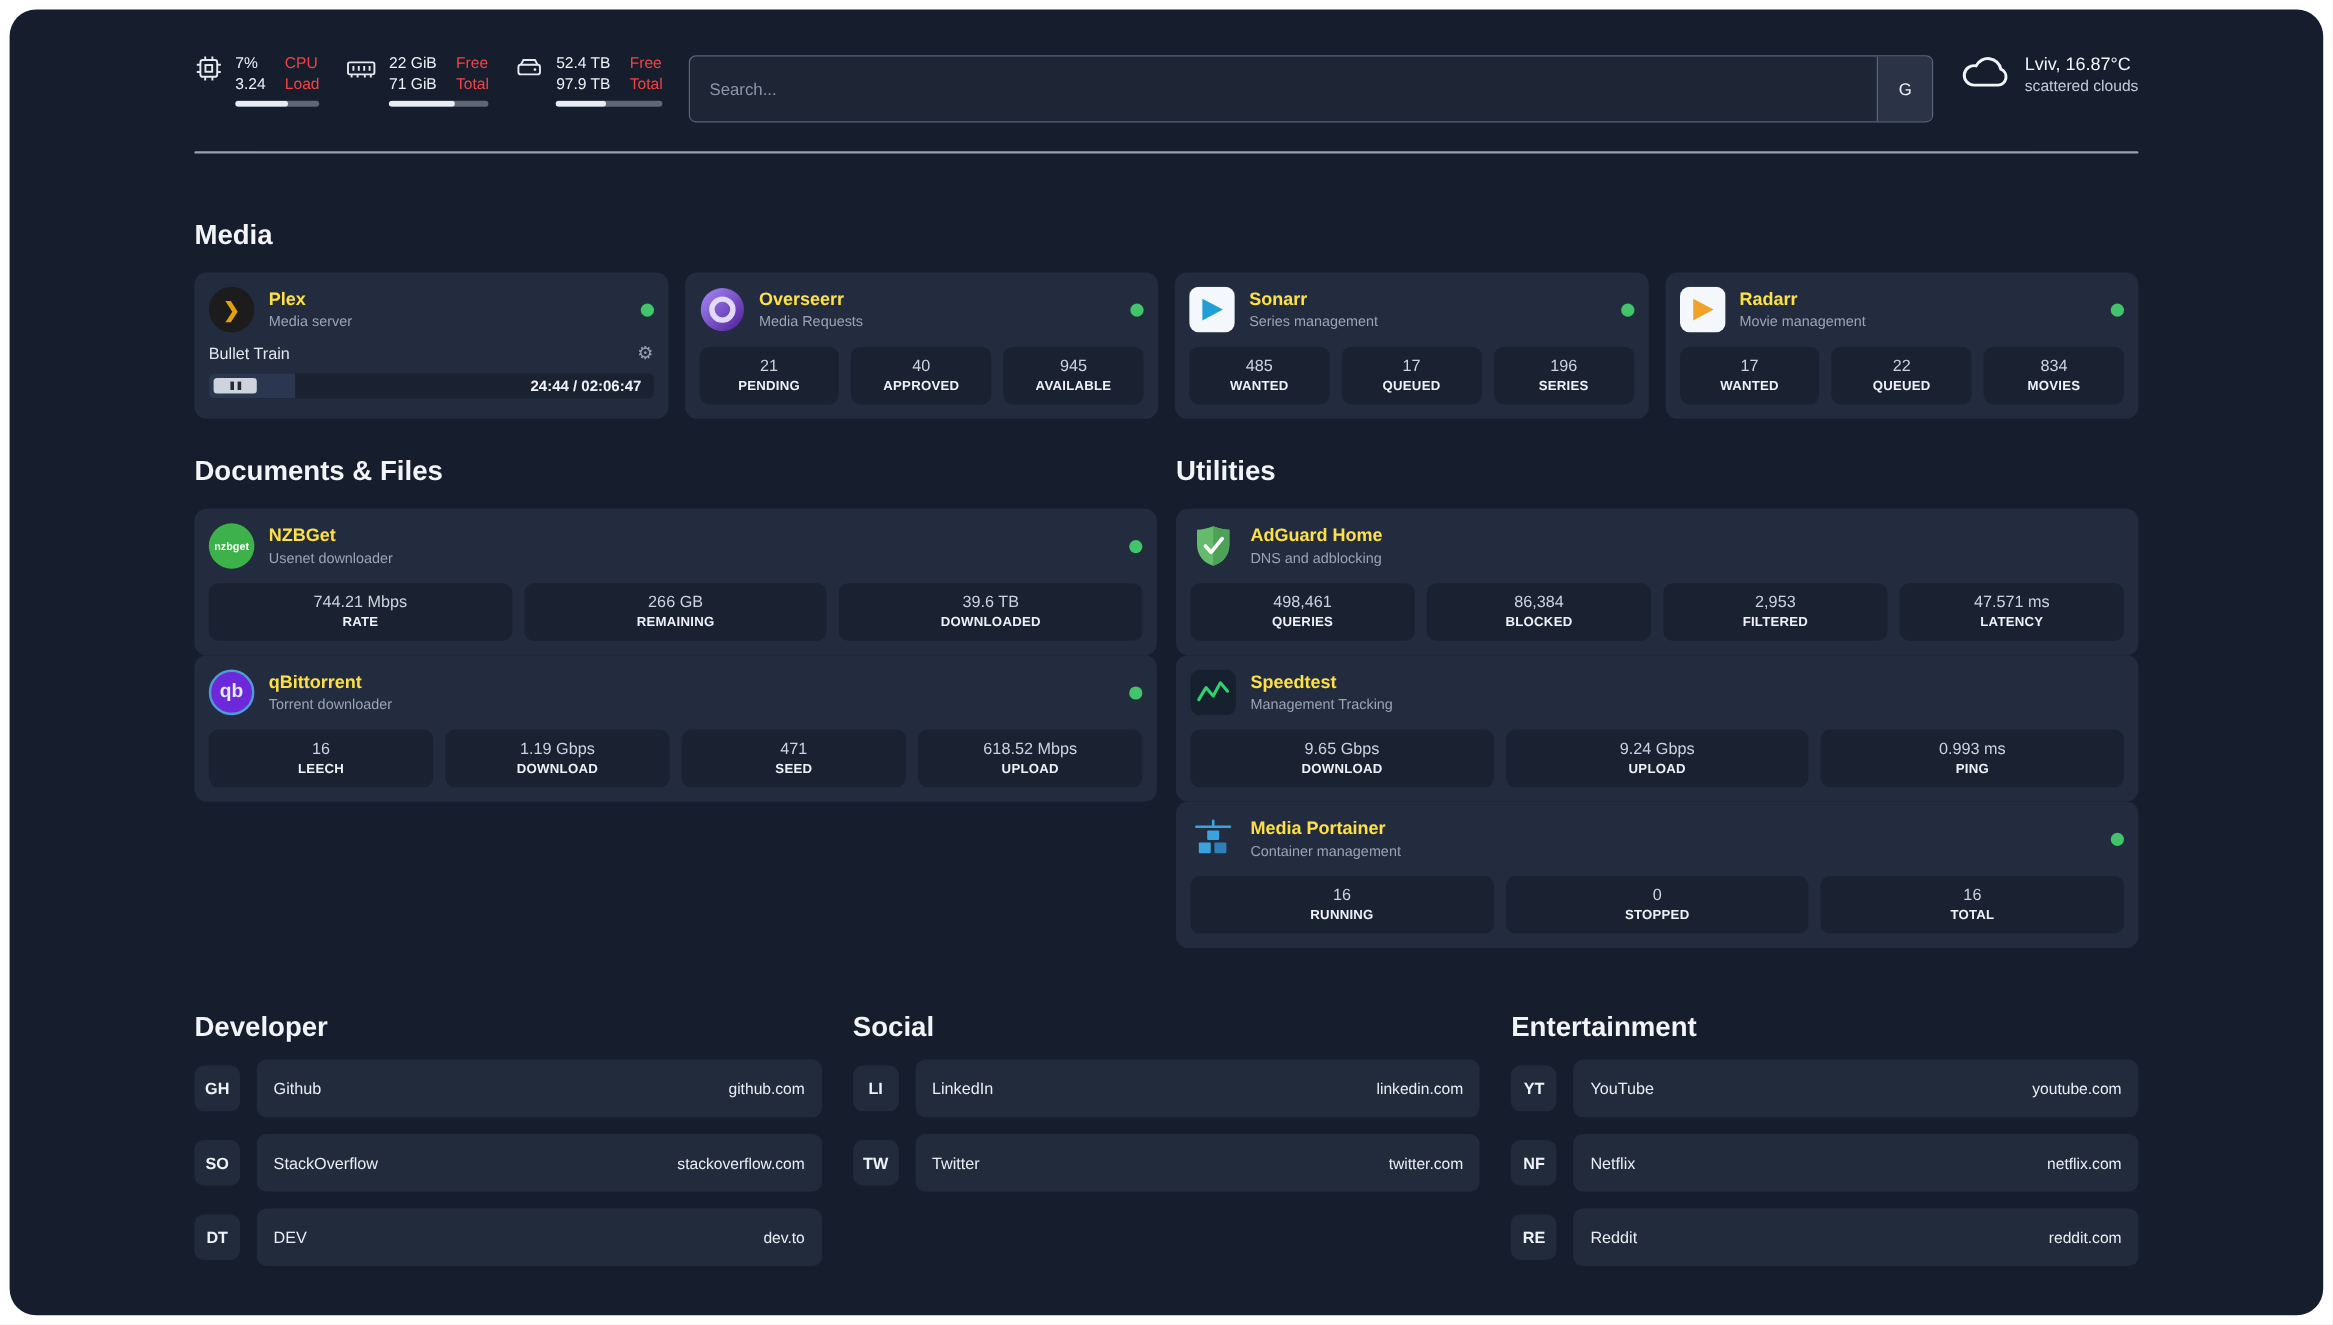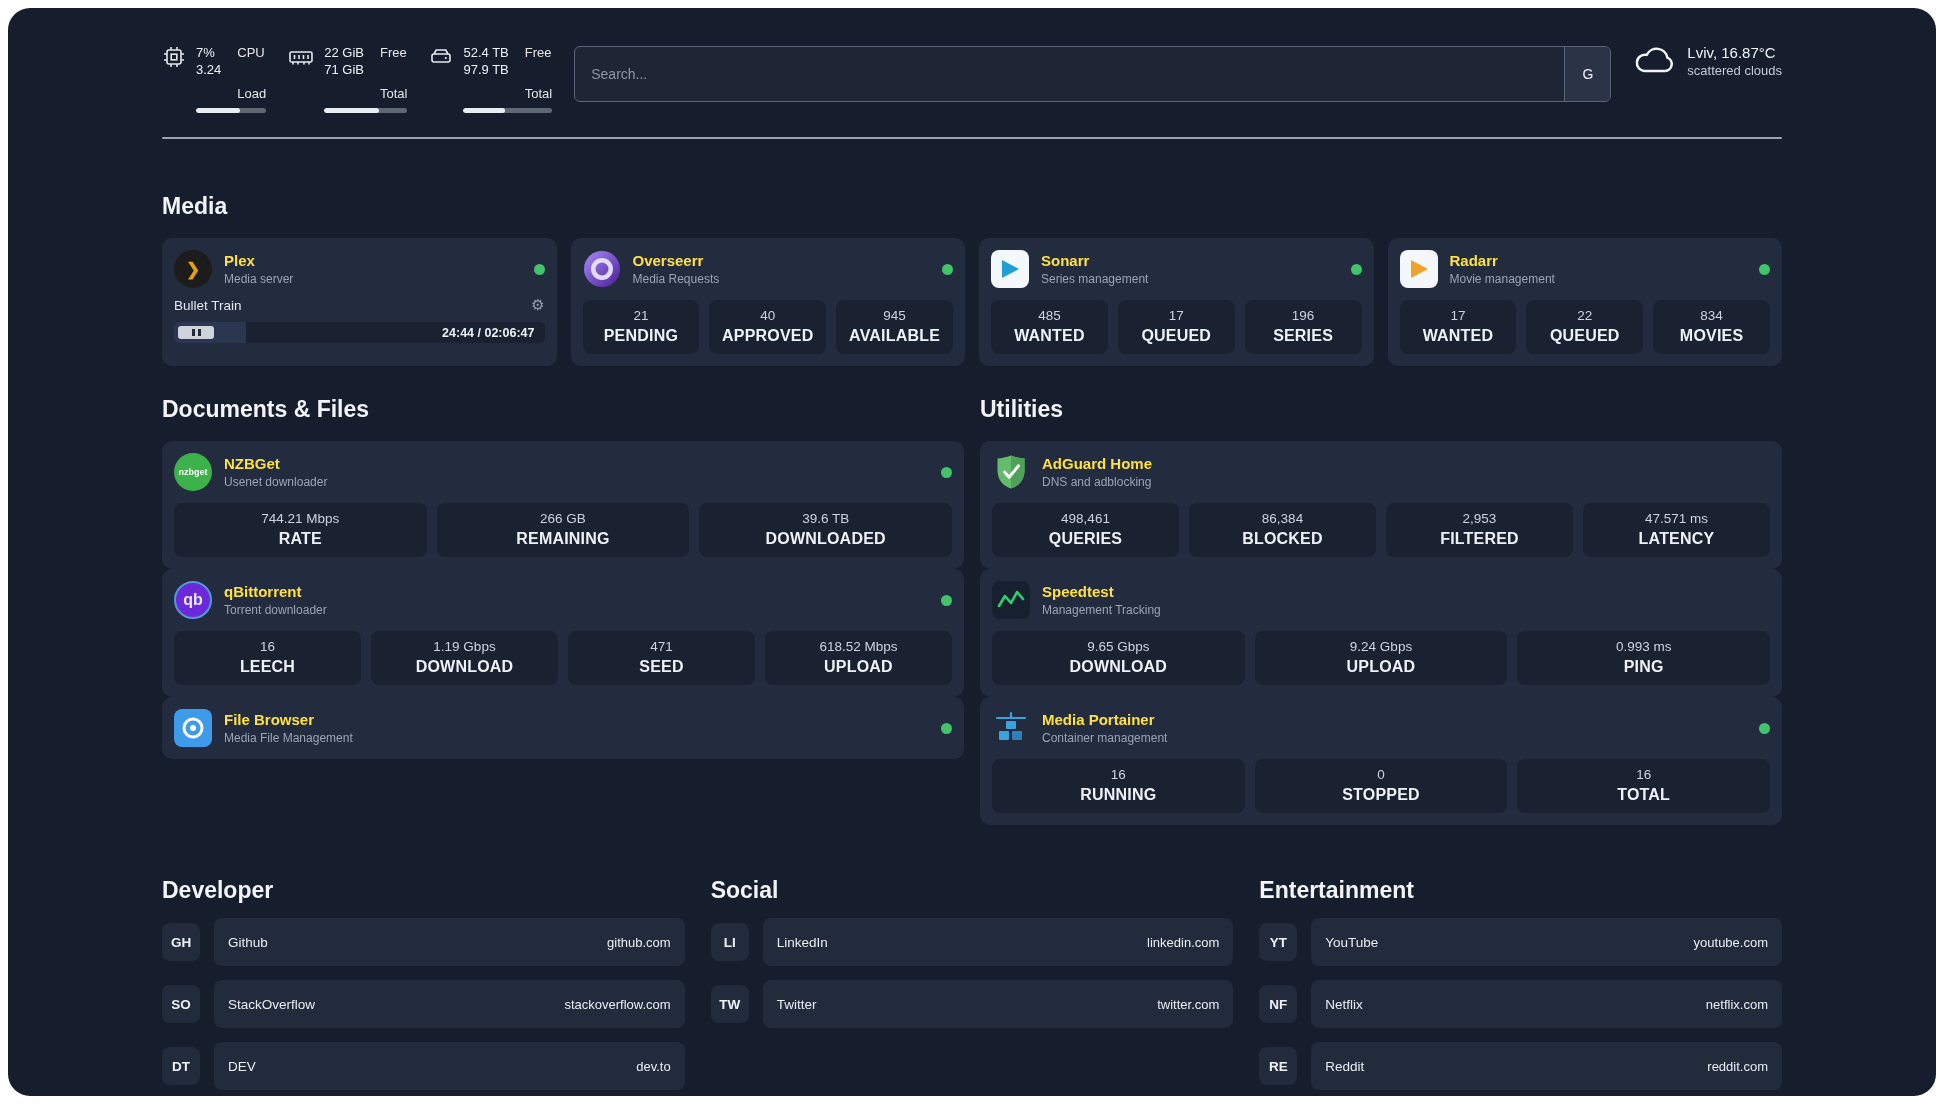--- a/index.html
+++ b/index.html
@@ -7,21 +7,21 @@
   .frame { position:absolute; top:8px; left:8px; right:8px; bottom:8px; background:#161e2e; border-radius:22px; overflow:hidden; }
   .content { width:1620px; margin:0 auto; }
 
   
   .topbar { display:flex; align-items:flex-start; gap:22px; padding-top:36px; }
   .monitor { display:flex; gap:10px; color:#e2e6ed; flex:none; }
   .micon { margin-top:1px; display:block; }
   .mcols { display:flex; gap:16px; }
   .mcol { display:flex; flex-direction:column; font-size:13px; line-height:17px; }
   .mcol.vals { color:#eef1f6; }
-  .mcol.labs { color:#e5e5e5;gap:24px; }
+  .mcol.labs { color:#ef4444; }
   .mbar { height:5px; border-radius:3px; background:rgba(185,192,204,.45); margin-top:6px; overflow:hidden; }
   .mfill { height:100%; background:#e9edf3; border-radius:3px; width:0; }
 
   .searchbox { flex:1; height:56px; margin-top:2px; background:#1e2636; border:1px solid #5a6478; border-radius:6px; display:flex; overflow:hidden; }
   .search-input { flex:1; background:transparent; border:none; outline:none; color:#d6dbe4; font-size:14px; padding:0 16px; font-family:"Liberation Sans", sans-serif; }
   .search-input::placeholder { color:#8d96a6; }
   .search-g { width:46px; background:#2b3447; border-left:1px solid #5a6478; display:grid; place-items:center; color:#eef1f6; font-size:14px; cursor:pointer; }
 
   .weather { display:flex; align-items:center; gap:12px; flex:none; margin-top:0; }
   .w1 { font-size:15px; color:#f2f4f8; }
@@ -41,21 +41,21 @@
   .head-text { flex:1; min-width:0; }
   .app-name { font-size:15px; font-weight:700; color:#fde047; }
   .app-sub { font-size:12px; color:#9aa4b5; margin-top:3px; }
   .status-dot { width:11px; height:11px; border-radius:50%; background:#41c46a; flex:none; align-self:center; }
 
   .stats { display:grid; gap:10px; margin-top:12px; }
   .stats.c3 { grid-template-columns:repeat(3,1fr); }
   .stats.c4 { grid-template-columns:repeat(4,1fr); }
   .stat { background:#1a2232; border-radius:8px; text-align:center; padding:8px 4px 9px; }
   .stat .v { font-size:13.5px; color:#ccd3de; }
-  .stat .l { font-size:16px; font-weight:700; color:#eef1f6; margin-top:4px; letter-spacing:.2px; }
+  .stat .l { font-size:11px; font-weight:700; color:#eef1f6; margin-top:4px; letter-spacing:.2px; }
 
   
   .plex-icon { background:#1c1c1c; color:#e5a00d; font-size:17px; font-weight:700; }
   .plex-row { display:flex; align-items:center; margin-top:8px; }
   .track { flex:1; font-size:13.5px; color:#e4e8ef; }
   .gear { color:#97a0b0; font-size:15px; cursor:pointer; }
   .plex-progress { position:relative; margin-top:8px; height:21px; background:#1a2232; border-radius:5px; display:flex; align-items:center; overflow:hidden; }
   .pfill { position:absolute; left:0; top:0; bottom:0; background:#2b3750; width:0; }
   .pause-pill { position:relative; width:36px; height:13px; background:#ced3dc; border-radius:3px; margin-left:4px; display:flex; align-items:center; justify-content:center; gap:3px; cursor:pointer; }
   .pbar { width:3px; height:7px; background:#222b3c; }
@@ -360,36 +360,20 @@
                 <div class="v">471</div>
                   <div class="l">SEED</div>
               </div>
               <div class="stat">
                 <div class="v">618.52 Mbps</div>
                   <div class="l">UPLOAD</div>
               </div>
             </div>
           </div>
 
-          <div class="card">
-            <div class="card-head">
-              <span class="app-icon">
-                <svg width="38" height="38" viewBox="0 0 38 38">
-                  <rect width="38" height="38" rx="8" fill="#3d9be9"></rect>
-                  <circle cx="19" cy="19" r="9" fill="none" stroke="#fff" stroke-width="3"></circle>
-                  <circle cx="19" cy="19" r="3" fill="#fff"></circle>
-                </svg>
-              </span>
-              <div class="head-text">
-                <div class="app-name">File Browser</div>
-                <div class="app-sub">Media File Management</div>
-              </div>
-              <span class="status-dot"></span>
-            </div>
-          </div>
 
         </div>
       </div>
 
       <div class="col">
         <h2 class="section-title">Utilities</h2>
         <div class="col-cards">
 
           <div class="card">
             <div class="card-head">

